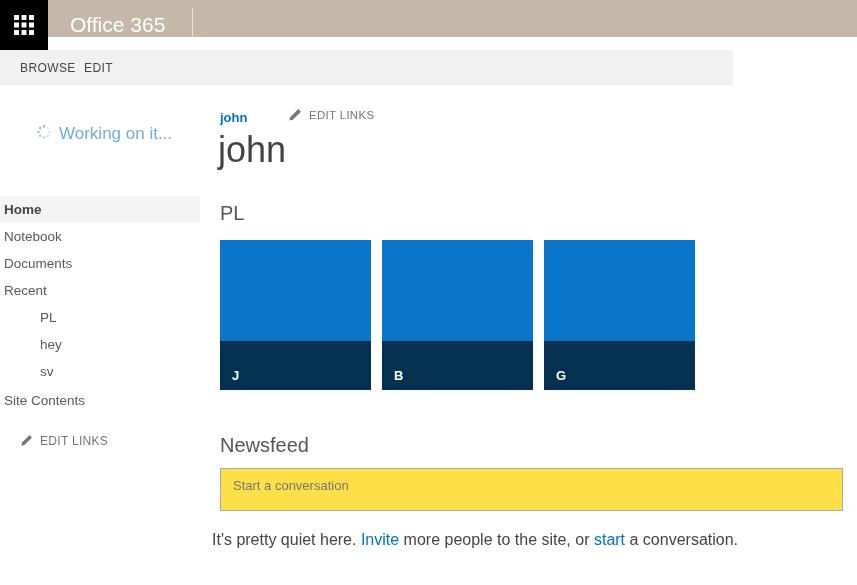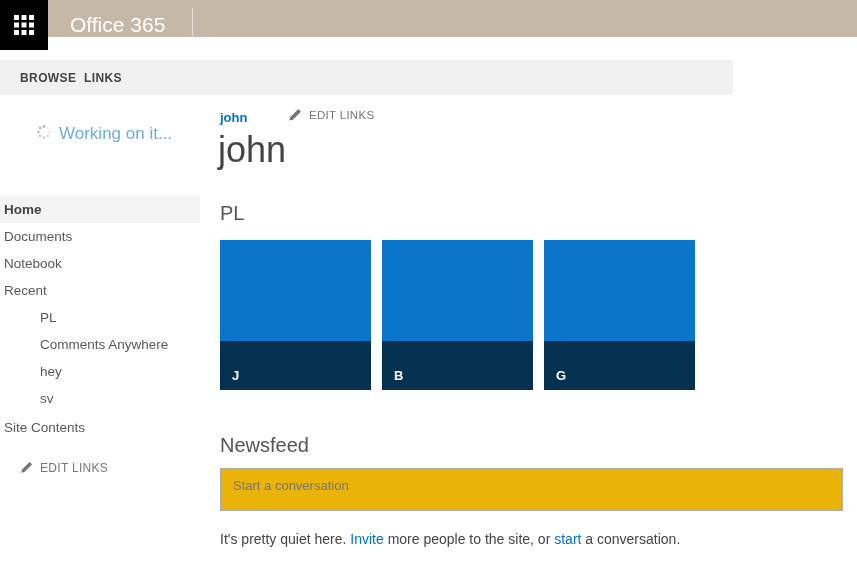--- a/index.html
+++ b/index.html
@@ -28,23 +28,22 @@
     position: absolute; left: 192px; top: 8px; width: 1px; height: 34px;
     background: rgba(255,255,255,0.55);
   }
   .suite-section {
     position: absolute; left: 216px; top: 0; line-height: 50px;
     color: #ffffff; font-size: 21px; font-weight: 700; margin-top: 32px;
   }
 
   
   .ribbon {
-    position: absolute; top: 60px; left: 0; width: 733px; height: 35px;
+    position: absolute; top: 50px; left: 0; width: 733px; height: 35px;
     background: var(--ribbon-bg);
-    font-weight: bold;
   }
   .ribbon-tab {
     position: absolute; top: 0; height: 35px; line-height: 37px;
     font-size: 12px; letter-spacing: 0.4px; color: #444444; cursor: pointer;
   }
   .tab-browse { left: 20px; }
   .tab-page { left: 84px; }
 
   
   .loading {
@@ -104,28 +103,28 @@
   .tile-letter {
     position: absolute; left: 12px; bottom: 7px;
     color: #ffffff; font-size: 13px; font-weight: 600;
   }
 
   
   .newsfeed-heading { left: 220px; top: 434px; }
   .composer {
     position: absolute; left: 220px; top: 468px;
     width: 623px; height: 43px; box-sizing: border-box;
-    border: 1px solid var(--composer-border); background: #eab308;
+    border: 1px solid var(--composer-border); background: #fde047;
     font-family: "Liberation Sans", sans-serif; font-size: 13px; color: #333;
     padding: 9px 12px; resize: none; outline: none; border-radius: 0;
   }
   .composer::placeholder { color: var(--muted-text); opacity: 1; }
   .empty-message {
-    position: absolute; left: 220px; top: 531px;
-    font-size: 14px; color: var(--body-text); white-space: nowrap;
+    position: absolute; left: 212px; top: 531px;
+    font-size: 16px; color: var(--body-text); white-space: nowrap;
   }
   .empty-message a { color: var(--accent); text-decoration: none; cursor: pointer; }
 
   .icon-pencil { display: inline-flex; }
 </style>
 </head>
 <body>
 
 <div class="page">
 
@@ -145,46 +144,45 @@
         </g>
       </svg>
     </div>
     <div class="brand">Office 365</div>
     <div class="suite-sep"></div>
     <div class="suite-section">Sites</div>
   </div>
 
   <div class="ribbon">
     <div class="ribbon-tab tab-browse">BROWSE</div>
-    <div class="ribbon-tab tab-page">LINKS</div>
+    <div class="ribbon-tab tab-page">EDIT</div>
   </div>
 
   <div class="loading">
     <svg width="16" height="16" viewBox="0 0 16 16">
       <g fill="#8fa4b3">
         <circle cx="8" cy="2.5" r="1.3" opacity="0.9"></circle>
         <circle cx="11.9" cy="4.1" r="1.3" opacity="0.15"></circle>
         <circle cx="13.5" cy="8" r="1.3" opacity="0.25"></circle>
         <circle cx="11.9" cy="11.9" r="1.3" opacity="0.35"></circle>
         <circle cx="8" cy="13.5" r="1.3" opacity="0.5"></circle>
         <circle cx="4.1" cy="11.9" r="1.3" opacity="0.6"></circle>
         <circle cx="2.5" cy="8" r="1.3" opacity="0.7"></circle>
         <circle cx="4.1" cy="4.1" r="1.3" opacity="0.8"></circle>
       </g>
     </svg>
     <span>Working on it...</span>
   </div>
 
   <div class="nav">
     <div class="nav-item selected">Home</div>
+    <div class="nav-item">Notebook</div>
     <div class="nav-item">Documents</div>
-    <div class="nav-item">Notebook</div>
     <div class="nav-item">Recent</div>
     <div class="nav-item indent">PL</div>
-    <div class="nav-item indent">Comments Anywhere</div>
     <div class="nav-item indent">hey</div>
     <div class="nav-item indent">sv</div>
     <div class="nav-item gap">Site Contents</div>
     <div class="nav-editlinks">
       <span class="icon-pencil">
         <svg width="13" height="13" viewBox="0 0 16 16">
             <path fill="#767676" d="M11.8 1.2l3 3-9.3 9.3-3.9 0.9 0.9-3.9z"></path>
           </svg>
       </span>
       <span>EDIT LINKS</span>

